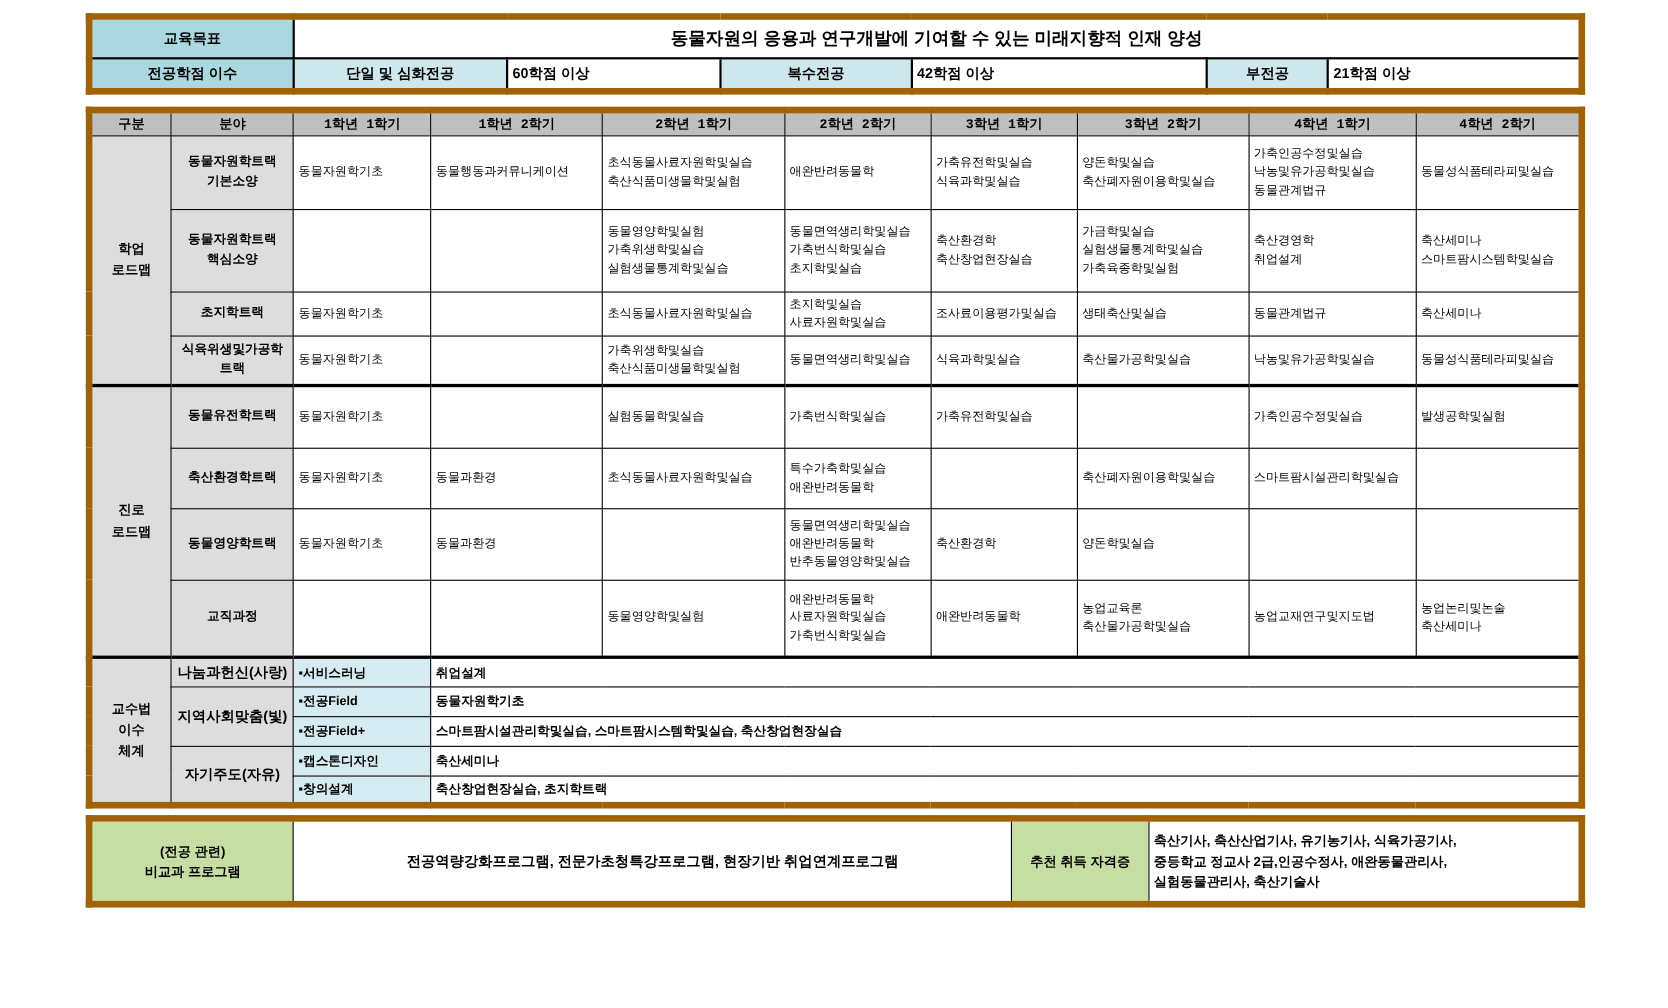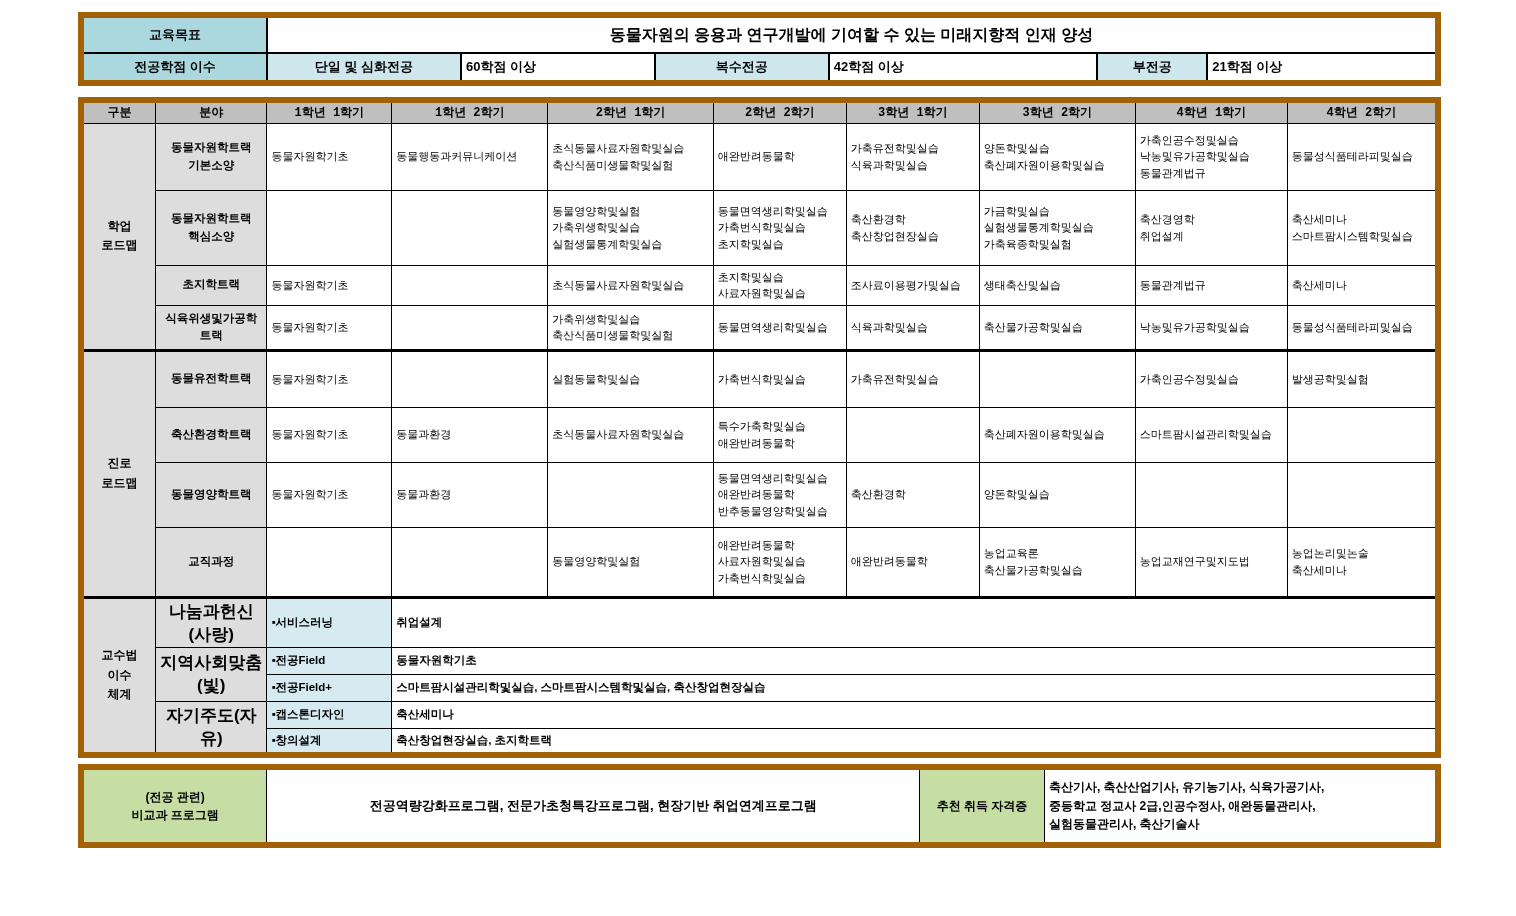--- a/index.html
+++ b/index.html
@@ -38,21 +38,21 @@
   }
   .field-cell{
     background:var(--cellgray);font-weight:bold;text-align:center;
     font-size:11.5px;white-space:pre-line;line-height:1.5;padding:1px 2px;
   }
   .course-cell{
     font-size:11px;text-align:left;vertical-align:middle;white-space:pre-line;
     word-break:break-all;line-height:1.5;padding:2px 3px;background:#fff;
   }
   tr.group-start td{border-top:3px solid #000;}
-  .teach-cat{background:var(--cellgray);font-weight:bold;text-align:center;font-size:17px;}
+  .teach-cat{background:var(--cellgray);font-weight:bold;text-align:center;font-size:13px;}
   .teach-method{background:var(--bulletblue);font-weight:bold;text-align:left;font-size:11.5px;}
   .teach-courses{font-weight:bold;text-align:left;font-size:11.5px;background:#fff;}
   .program-label{white-space:pre-line;line-height:1.5;}
   .programs{font-weight:bold;text-align:center;font-size:13px;}
   .certs{
     font-weight:bold;text-align:left;font-size:12px;white-space:pre-line;
     line-height:1.55;padding:2px 5px;
   }
 </style>
 </head>

